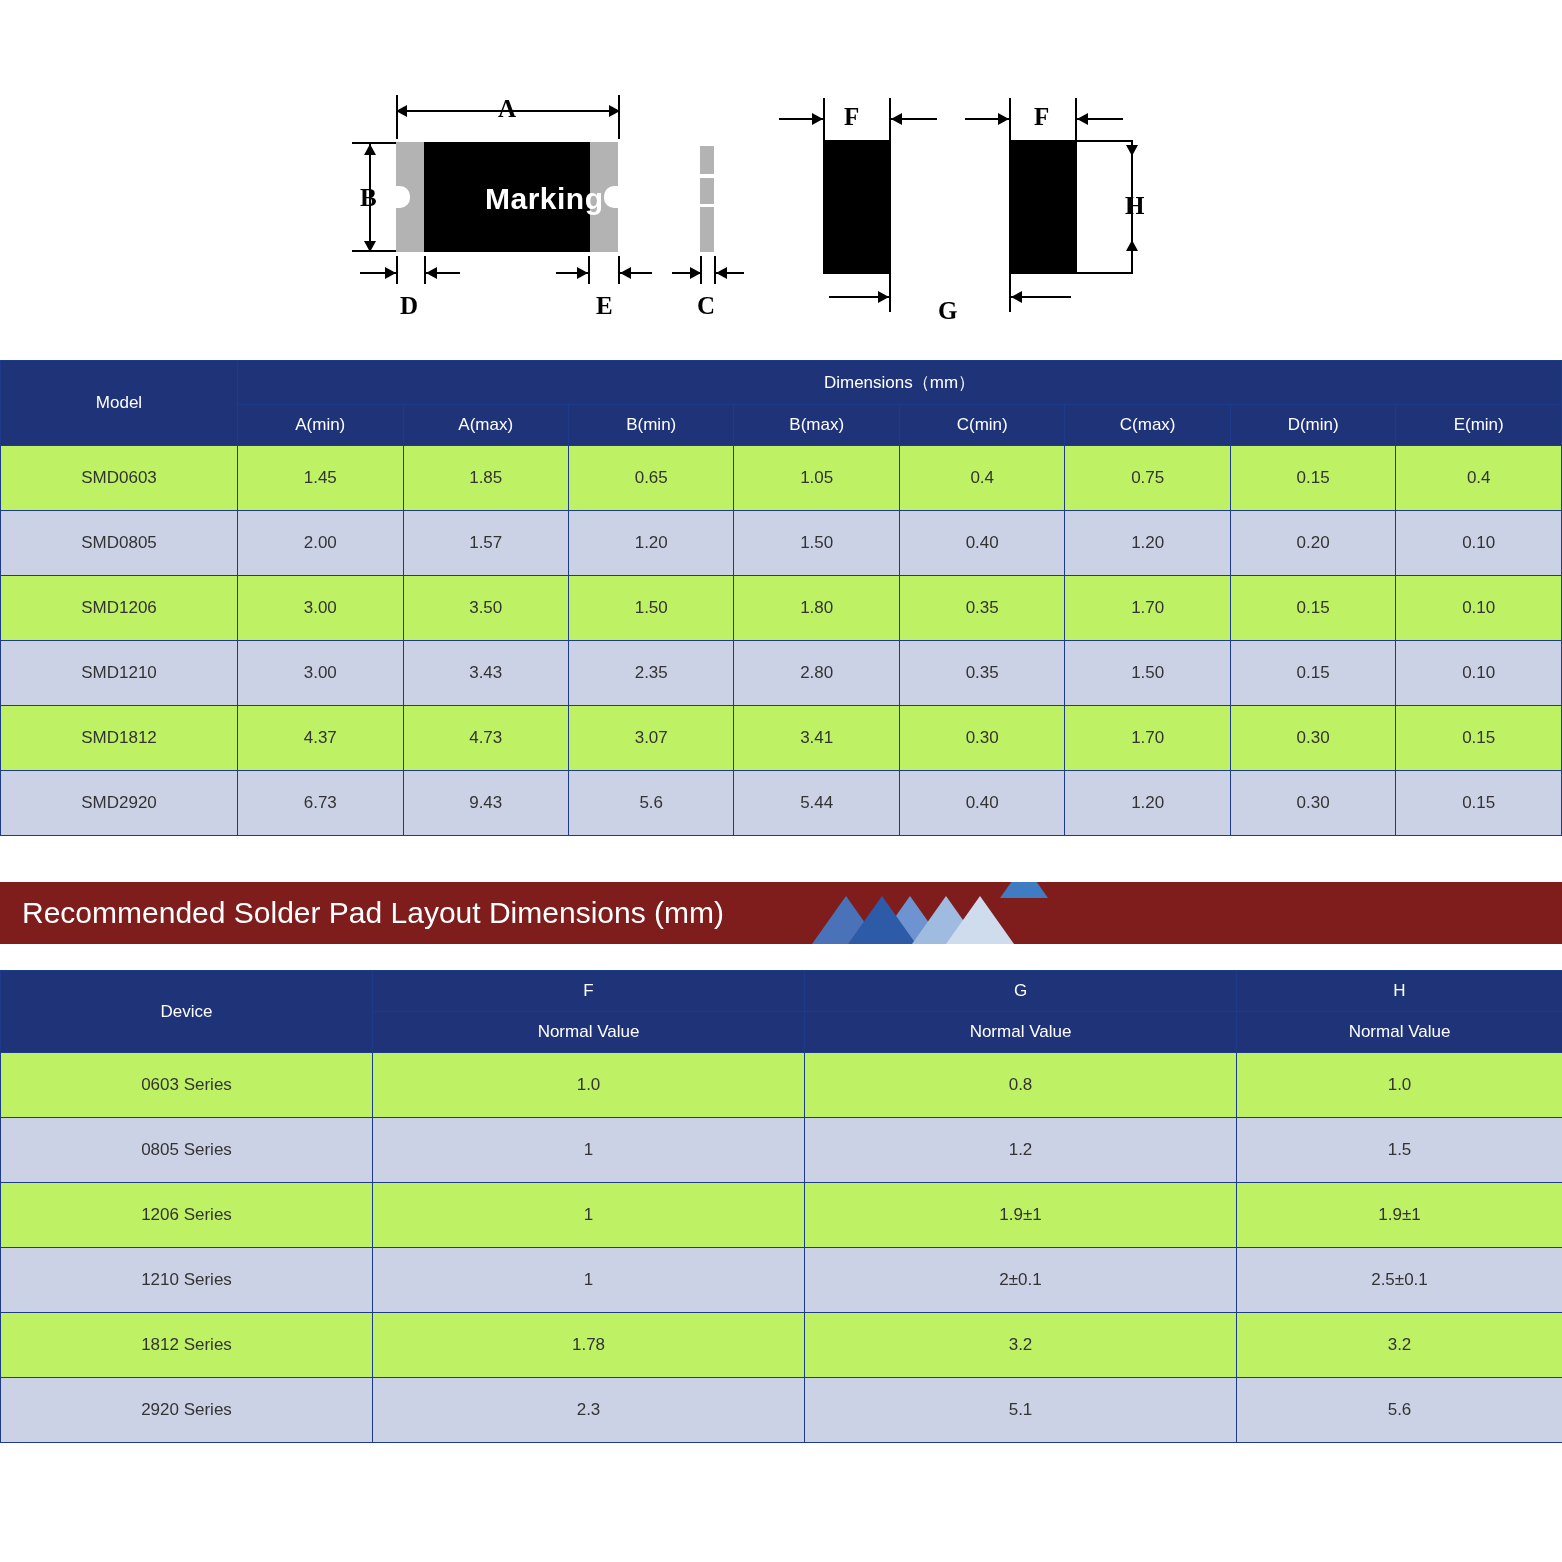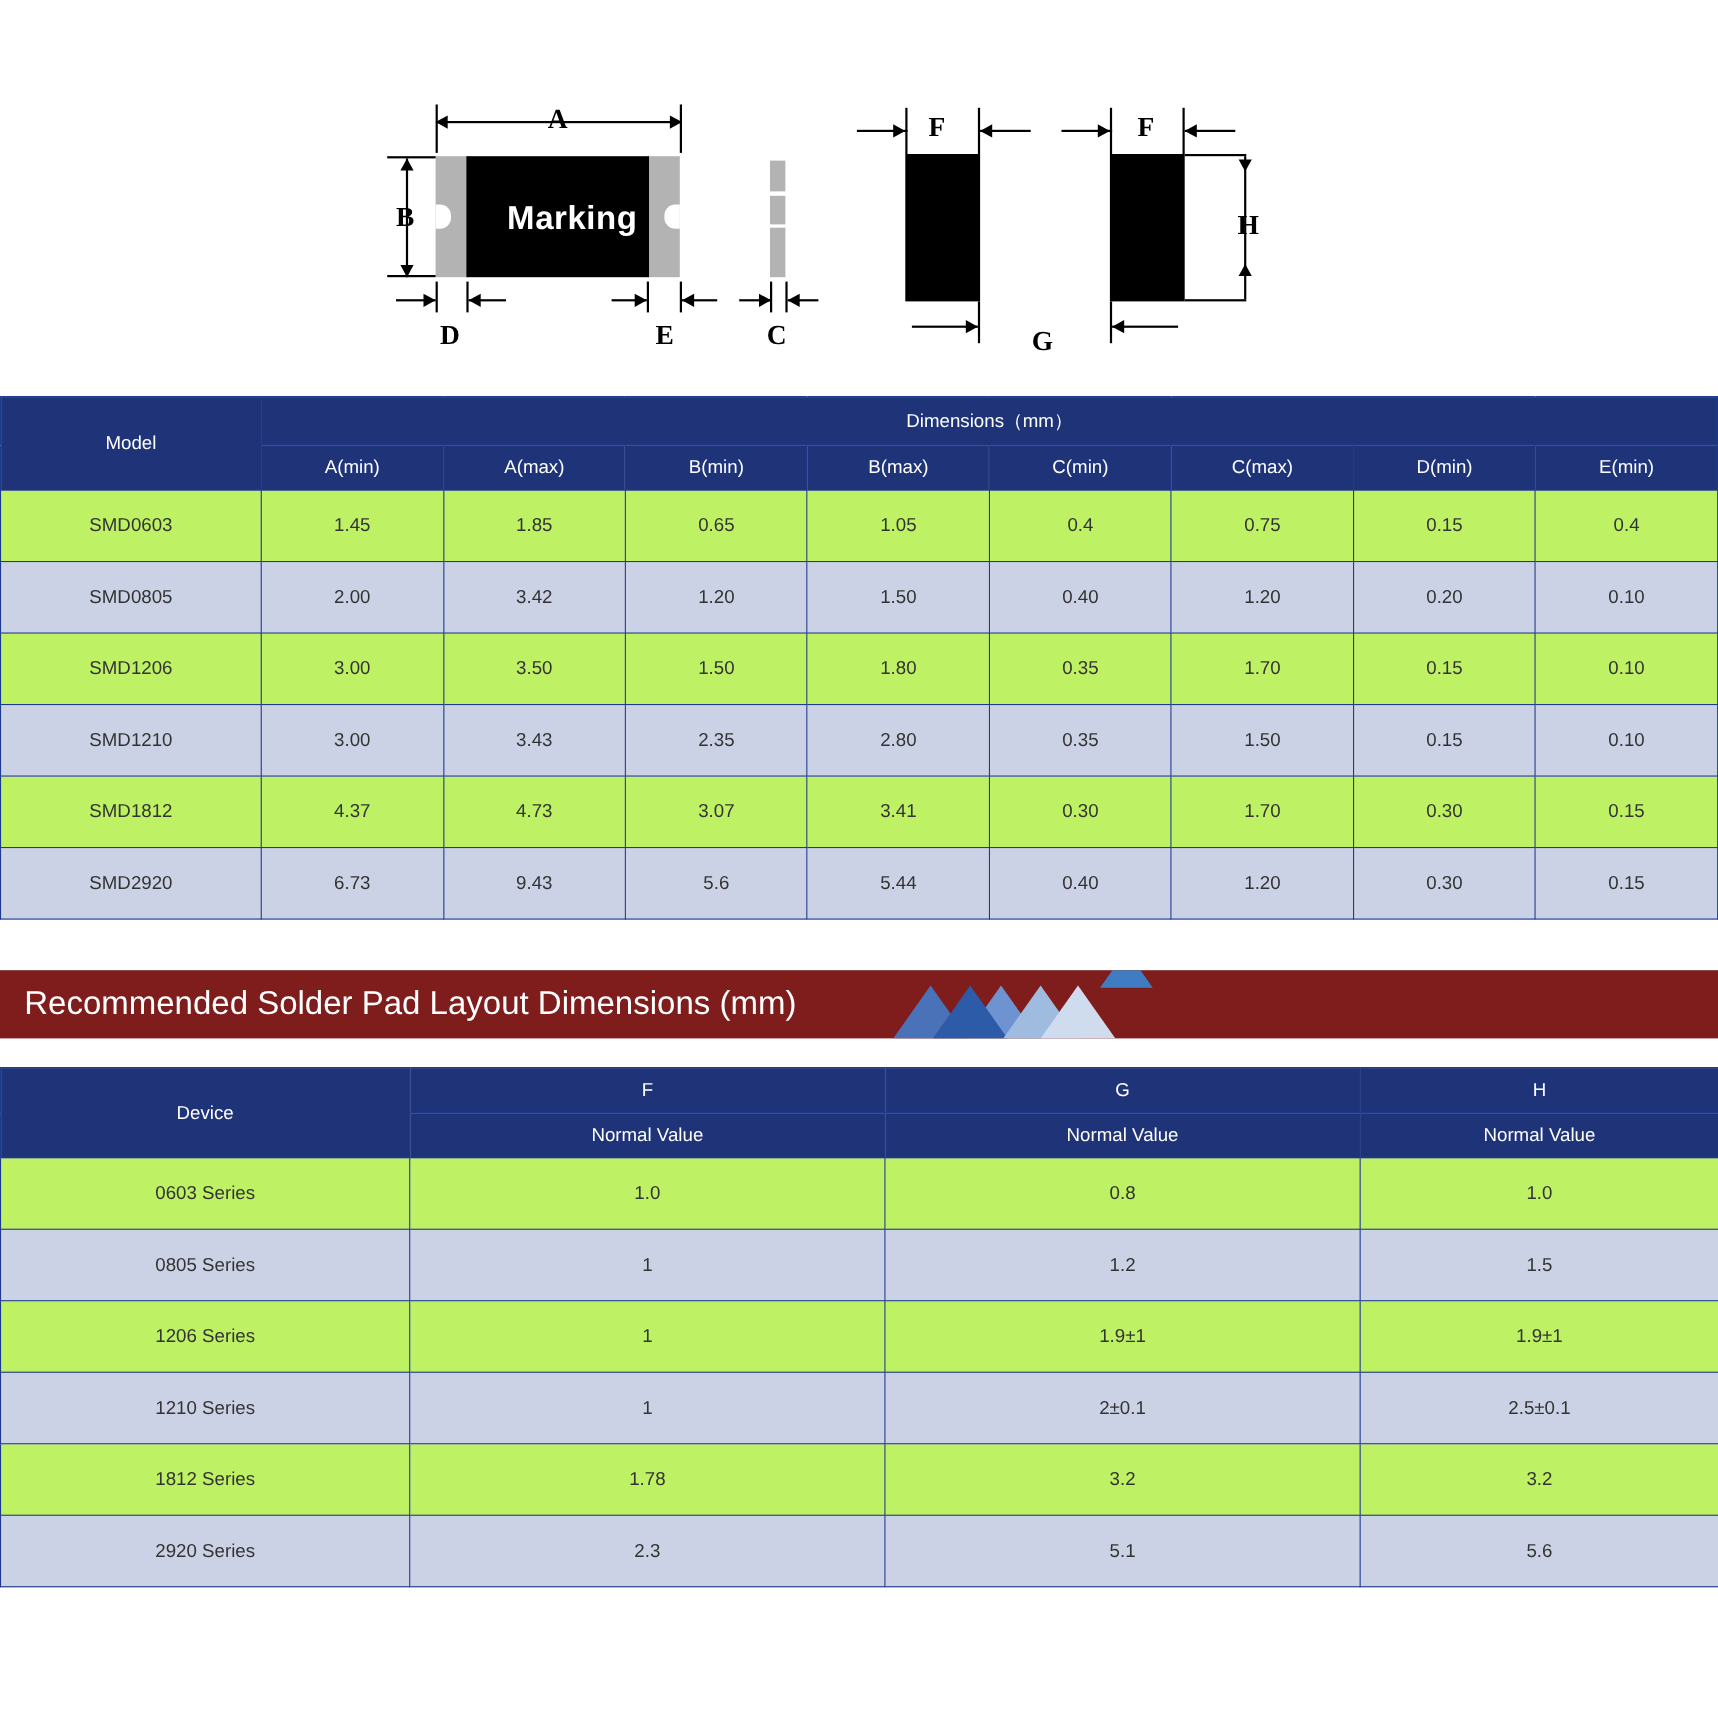--- a/index.html
+++ b/index.html
@@ -40,21 +40,21 @@
 
 <div class="page">
 
   <div class="drawing">
 
     <div class="pkg-term" style="left:396px;top:142px;width:30px;height:110px;"></div>
     <div class="pkg-term" style="left:588px;top:142px;width:30px;height:110px;"></div>
     <div class="pkg-body" style="left:424px;top:142px;width:166px;height:110px;"></div>
     <div style="position:absolute;left:396px;top:186px;width:14px;height:22px;background:#fff;border-radius:0 10px 10px 0;"></div>
     <div style="position:absolute;left:604px;top:186px;width:14px;height:22px;background:#fff;border-radius:10px 0 0 10px;"></div>
-    <div class="marking" style="left:461px;top:182px;">Marking</div>
+    <div class="marking" style="left:485px;top:182px;">Marking</div>
 
     <div class="ln" style="left:396px;top:95px;width:2px;height:44px;"></div>
     <div class="ln" style="left:618px;top:95px;width:2px;height:44px;"></div>
     <div class="ln" style="left:398px;top:110px;width:222px;height:2px;"></div>
     <div class="arw arw-l" style="left:396px;top:105px;"></div>
     <div class="arw arw-r" style="left:609px;top:105px;"></div>
     <div class="lbl" style="left:498px;top:95px;">A</div>
 
     <div class="ln" style="left:352px;top:142px;width:44px;height:2px;"></div>
     <div class="ln" style="left:352px;top:250px;width:44px;height:2px;"></div>
@@ -161,21 +161,21 @@
         <td>0.65</td>
         <td>1.05</td>
         <td>0.4</td>
         <td>0.75</td>
         <td>0.15</td>
         <td>0.4</td>
       </tr>
       <tr class="even">
         <td>SMD0805</td>
         <td>2.00</td>
-        <td>3.42</td>
+        <td>1.57</td>
         <td>1.20</td>
         <td>1.50</td>
         <td>0.40</td>
         <td>1.20</td>
         <td>0.20</td>
         <td>0.10</td>
       </tr>
       <tr class="odd">
         <td>SMD1206</td>
         <td>3.00</td>

